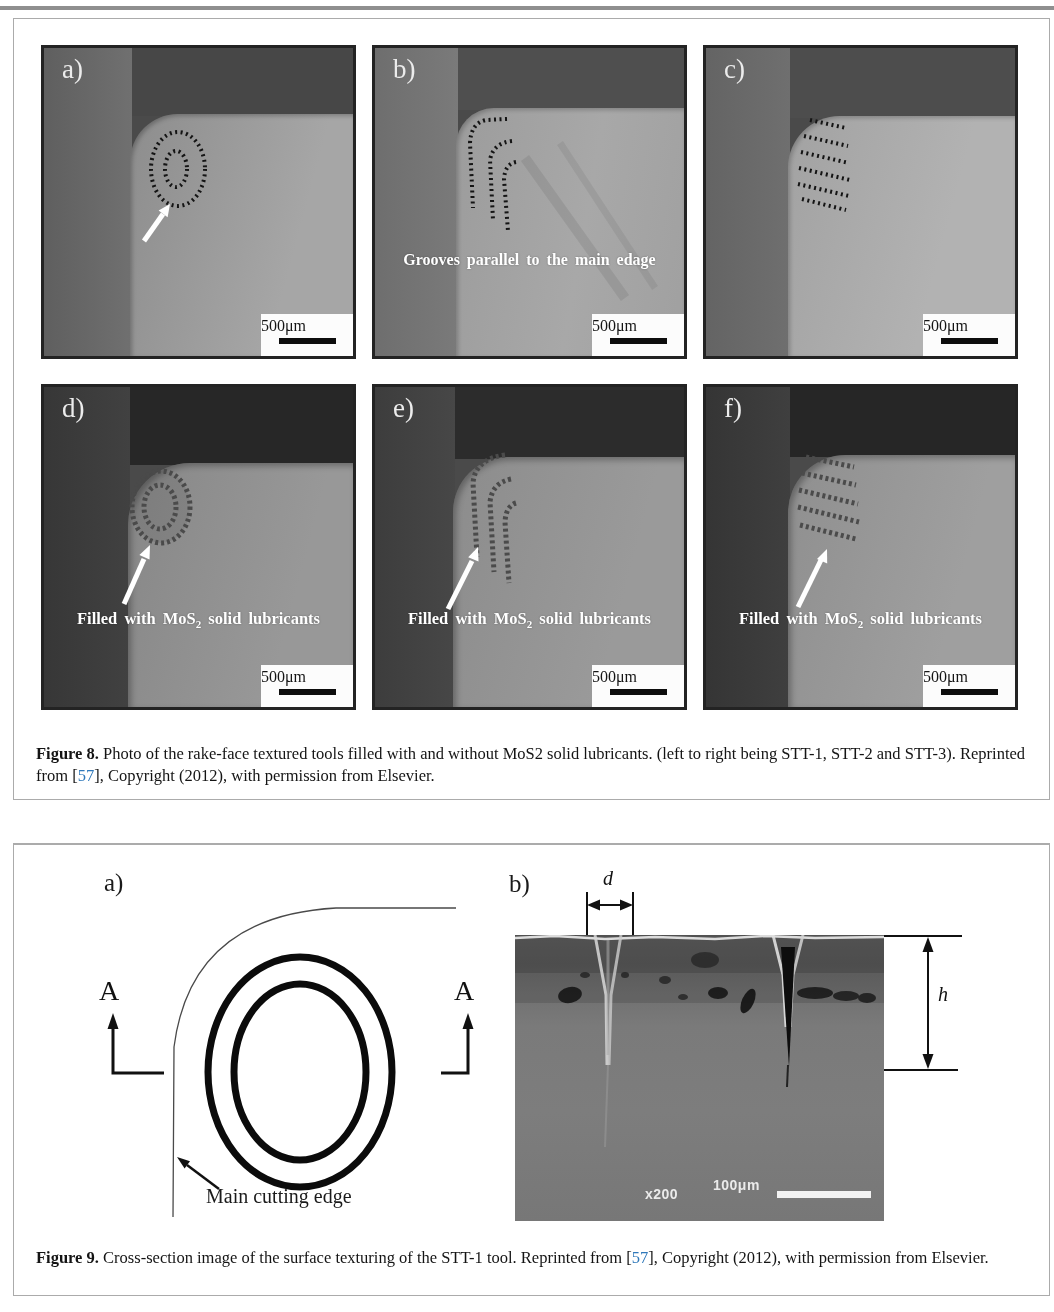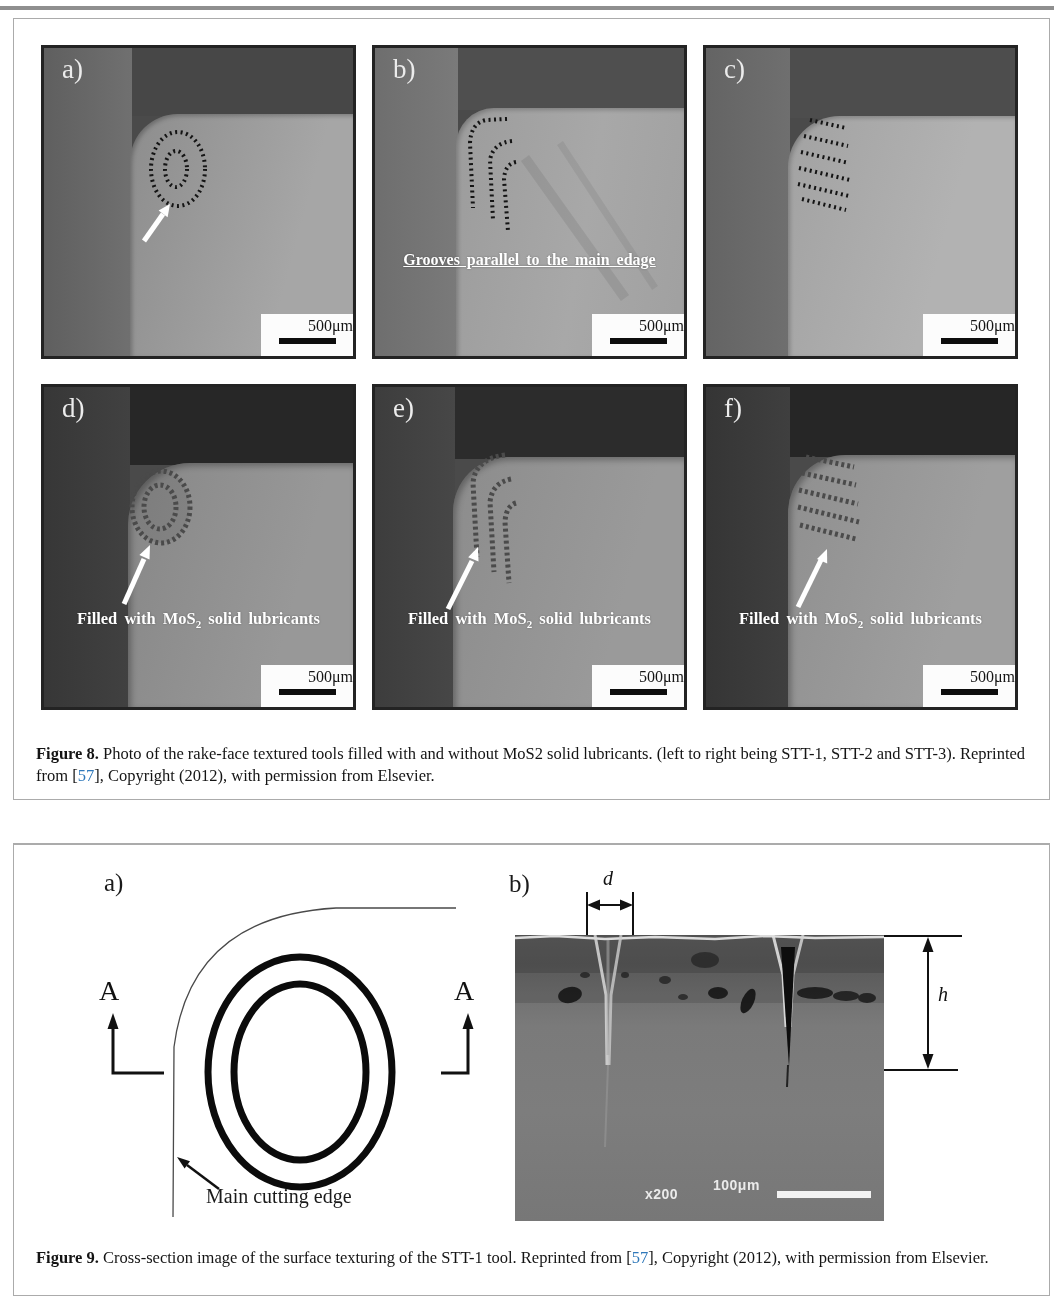--- a/index.html
+++ b/index.html
@@ -11,21 +11,21 @@
   .micro{position:absolute;overflow:hidden;background:#4a4a4a;border:3px solid #232323;box-sizing:border-box;}
   .band{position:absolute;left:0;right:0;top:0;}
   .strip{position:absolute;left:0;top:0;bottom:0;}
   .face{position:absolute;right:0;bottom:0;}
   .overlay{position:absolute;left:0;top:0;width:100%;height:100%;}
   .plabel{position:absolute;left:18px;top:6px;font-size:27px;color:#ececec;}
   .ann{position:absolute;left:4px;right:4px;text-align:center;color:#fff;font-weight:bold;
        font-size:16.5px;word-spacing:3px;text-shadow:0 0 2px rgba(0,0,0,.35);}
   .ann sub{font-size:11px;}
   .scalebox{position:absolute;right:0;bottom:0;width:92px;height:42px;background:#fcfcfc;
-            text-align:right;color:#151515;}
+            text-align:left;color:#151515;}
   .scaletext{display:block;margin-top:4px;font-size:16px;line-height:1;}
   .sbar{width:57px;height:6px;background:#0d0d0d;margin:4px auto 0;}
   .dot{fill:none;stroke:#141414;stroke-width:4;stroke-dasharray:2 3.5;}
   .fdot{fill:none;stroke:#4b4b4b;stroke-width:5;stroke-dasharray:3 3;}
   .warrow{stroke:#ffffff;stroke-width:5;}
   
   .schematic{position:absolute;left:0;top:0;}
   .thin{stroke:#4a4a4a;stroke-width:1.3;fill:none;}
   .thick{stroke:#0b0b0b;stroke-width:7;fill:none;}
   .mark{stroke:#111;stroke-width:3;fill:none;}
@@ -75,21 +75,21 @@
       <div class="strip" style="width:83px;background:linear-gradient(90deg,#6e6e6e,#7a7a7a);"></div>
       <div class="face" style="left:81px;top:60px;border-top-left-radius:38px;background:linear-gradient(100deg,#9c9c9c,#a8a8a8 55%,#a0a0a0);box-shadow:inset 2px 2px 4px rgba(0,0,0,.22);"></div>
       <svg class="overlay" viewBox="0 0 309 308">
         <path class="dot" d="M 132 71 L 111 72 Q 96 75 95 95 L 98 160"></path>
         <path class="dot" d="M 137 93 Q 118 95 115 112 L 118 172"></path>
         <path class="dot" d="M 141 114 Q 130 116 129 131 L 133 183"></path>
         <line x1="150" y1="110" x2="250" y2="250" stroke="rgba(60,60,60,.12)" stroke-width="10"></line>
         <line x1="185" y1="95" x2="280" y2="240" stroke="rgba(60,60,60,.10)" stroke-width="7"></line>
       </svg>
       <span class="plabel">b)</span>
-      <span class="ann" style="top:203px;font-size:16px;text-decoration:underline;">Grooves parallel to the main edage</span>
+      <span class="ann" style="top:203px;font-size:16px;">Grooves parallel to the main edage</span>
       <div class="scalebox">
         <span class="scaletext">500μm</span>
         <div class="sbar"></div>
       </div>
     </div>
 
     <div class="micro" style="left:689px;top:26px;width:315px;height:314px;">
       <div class="band" style="height:70px;background:#4d4d4d;"></div>
       <div class="strip" style="width:84px;background:linear-gradient(90deg,#646464,#6f6f6f);"></div>
       <div class="face" style="left:82px;top:68px;border-top-left-radius:52px;background:linear-gradient(105deg,#a2a2a2,#b2b2b2 65%);box-shadow:inset 2px 2px 4px rgba(0,0,0,.22);"></div>

